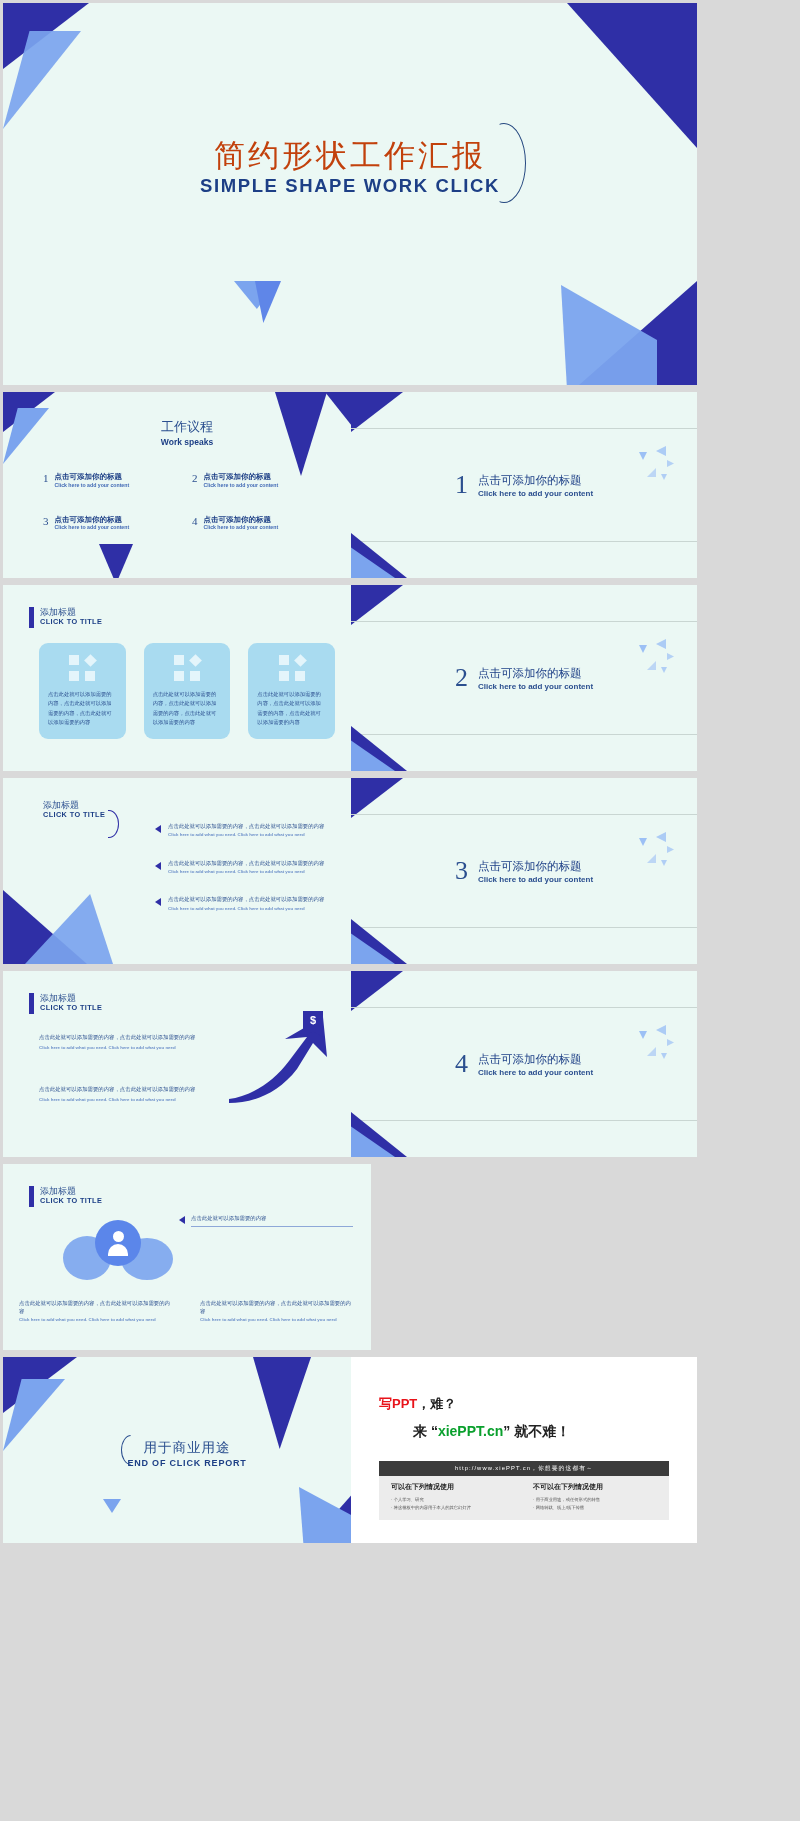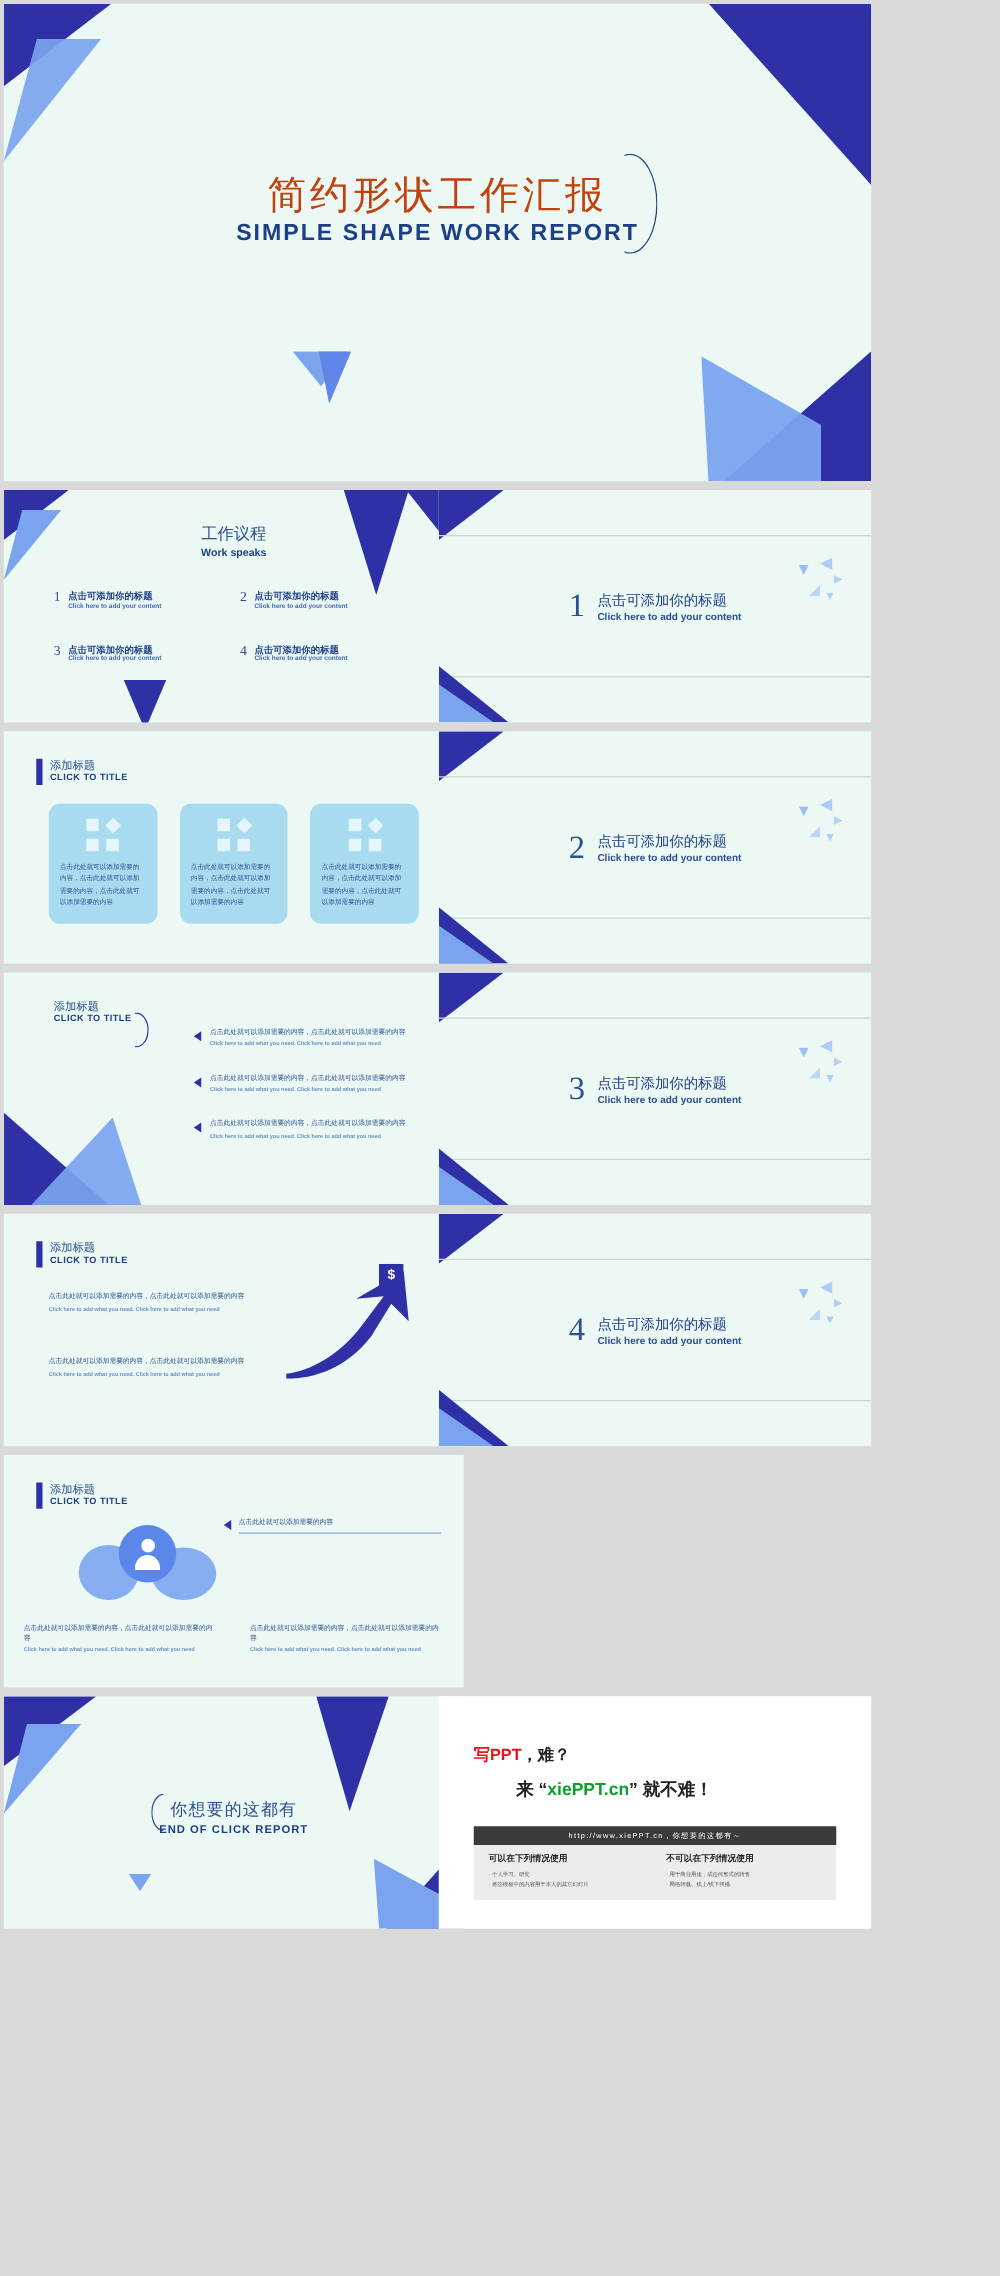--- a/index.html
+++ b/index.html
@@ -304,21 +304,21 @@
     <div class="tl-navy"></div>
     <div class="tl-blue"></div>
     <div class="tr-navy"></div>
     <div class="br-navy"></div>
     <div class="br-blue"></div>
     <div class="mid-tri-a"></div>
     <div class="mid-tri-b"></div>
     <div class="cover-arc"></div>
     <div class="cover-txt">
       <div class="cover-cn">简约形状工作汇报</div>
-      <div class="cover-en">SIMPLE SHAPE WORK REPORT</div>
+      <div class="cover-en">SIMPLE SHAPE WORK CLICK</div>
     </div>
   </div>
 
   <div class="slide lcol" id="s-agenda">
     <div class="c-tl-navy"></div>
     <div class="c-tl-blue"></div>
     <div class="banner"></div>
     <div class="tr2"></div>
     <div class="bl-tri"></div>
     <div class="agenda-head">
@@ -579,21 +579,21 @@
 
   <div class="slide lcol" id="s-end">
     <div class="tl-navy2"></div>
     <div class="tl-blue2"></div>
     <div class="tr-navy2"></div>
     <div class="br-navy2"></div>
     <div class="br-blue2"></div>
     <div class="mini"></div>
     <div class="end-arc"></div>
     <div class="end-txt">
-      <div class="end-cn">你想要的这都有</div>
+      <div class="end-cn">用于商业用途</div>
       <div class="end-en">END OF CLICK REPORT</div>
     </div>
   </div>
 
   <div class="slide rcol" id="s-wm">
     <div class="wm-inner">
       <div class="wm-l1">
         <span class="red">写PPT</span><span>，难？</span>
       </div>
       <div class="wm-l2">

